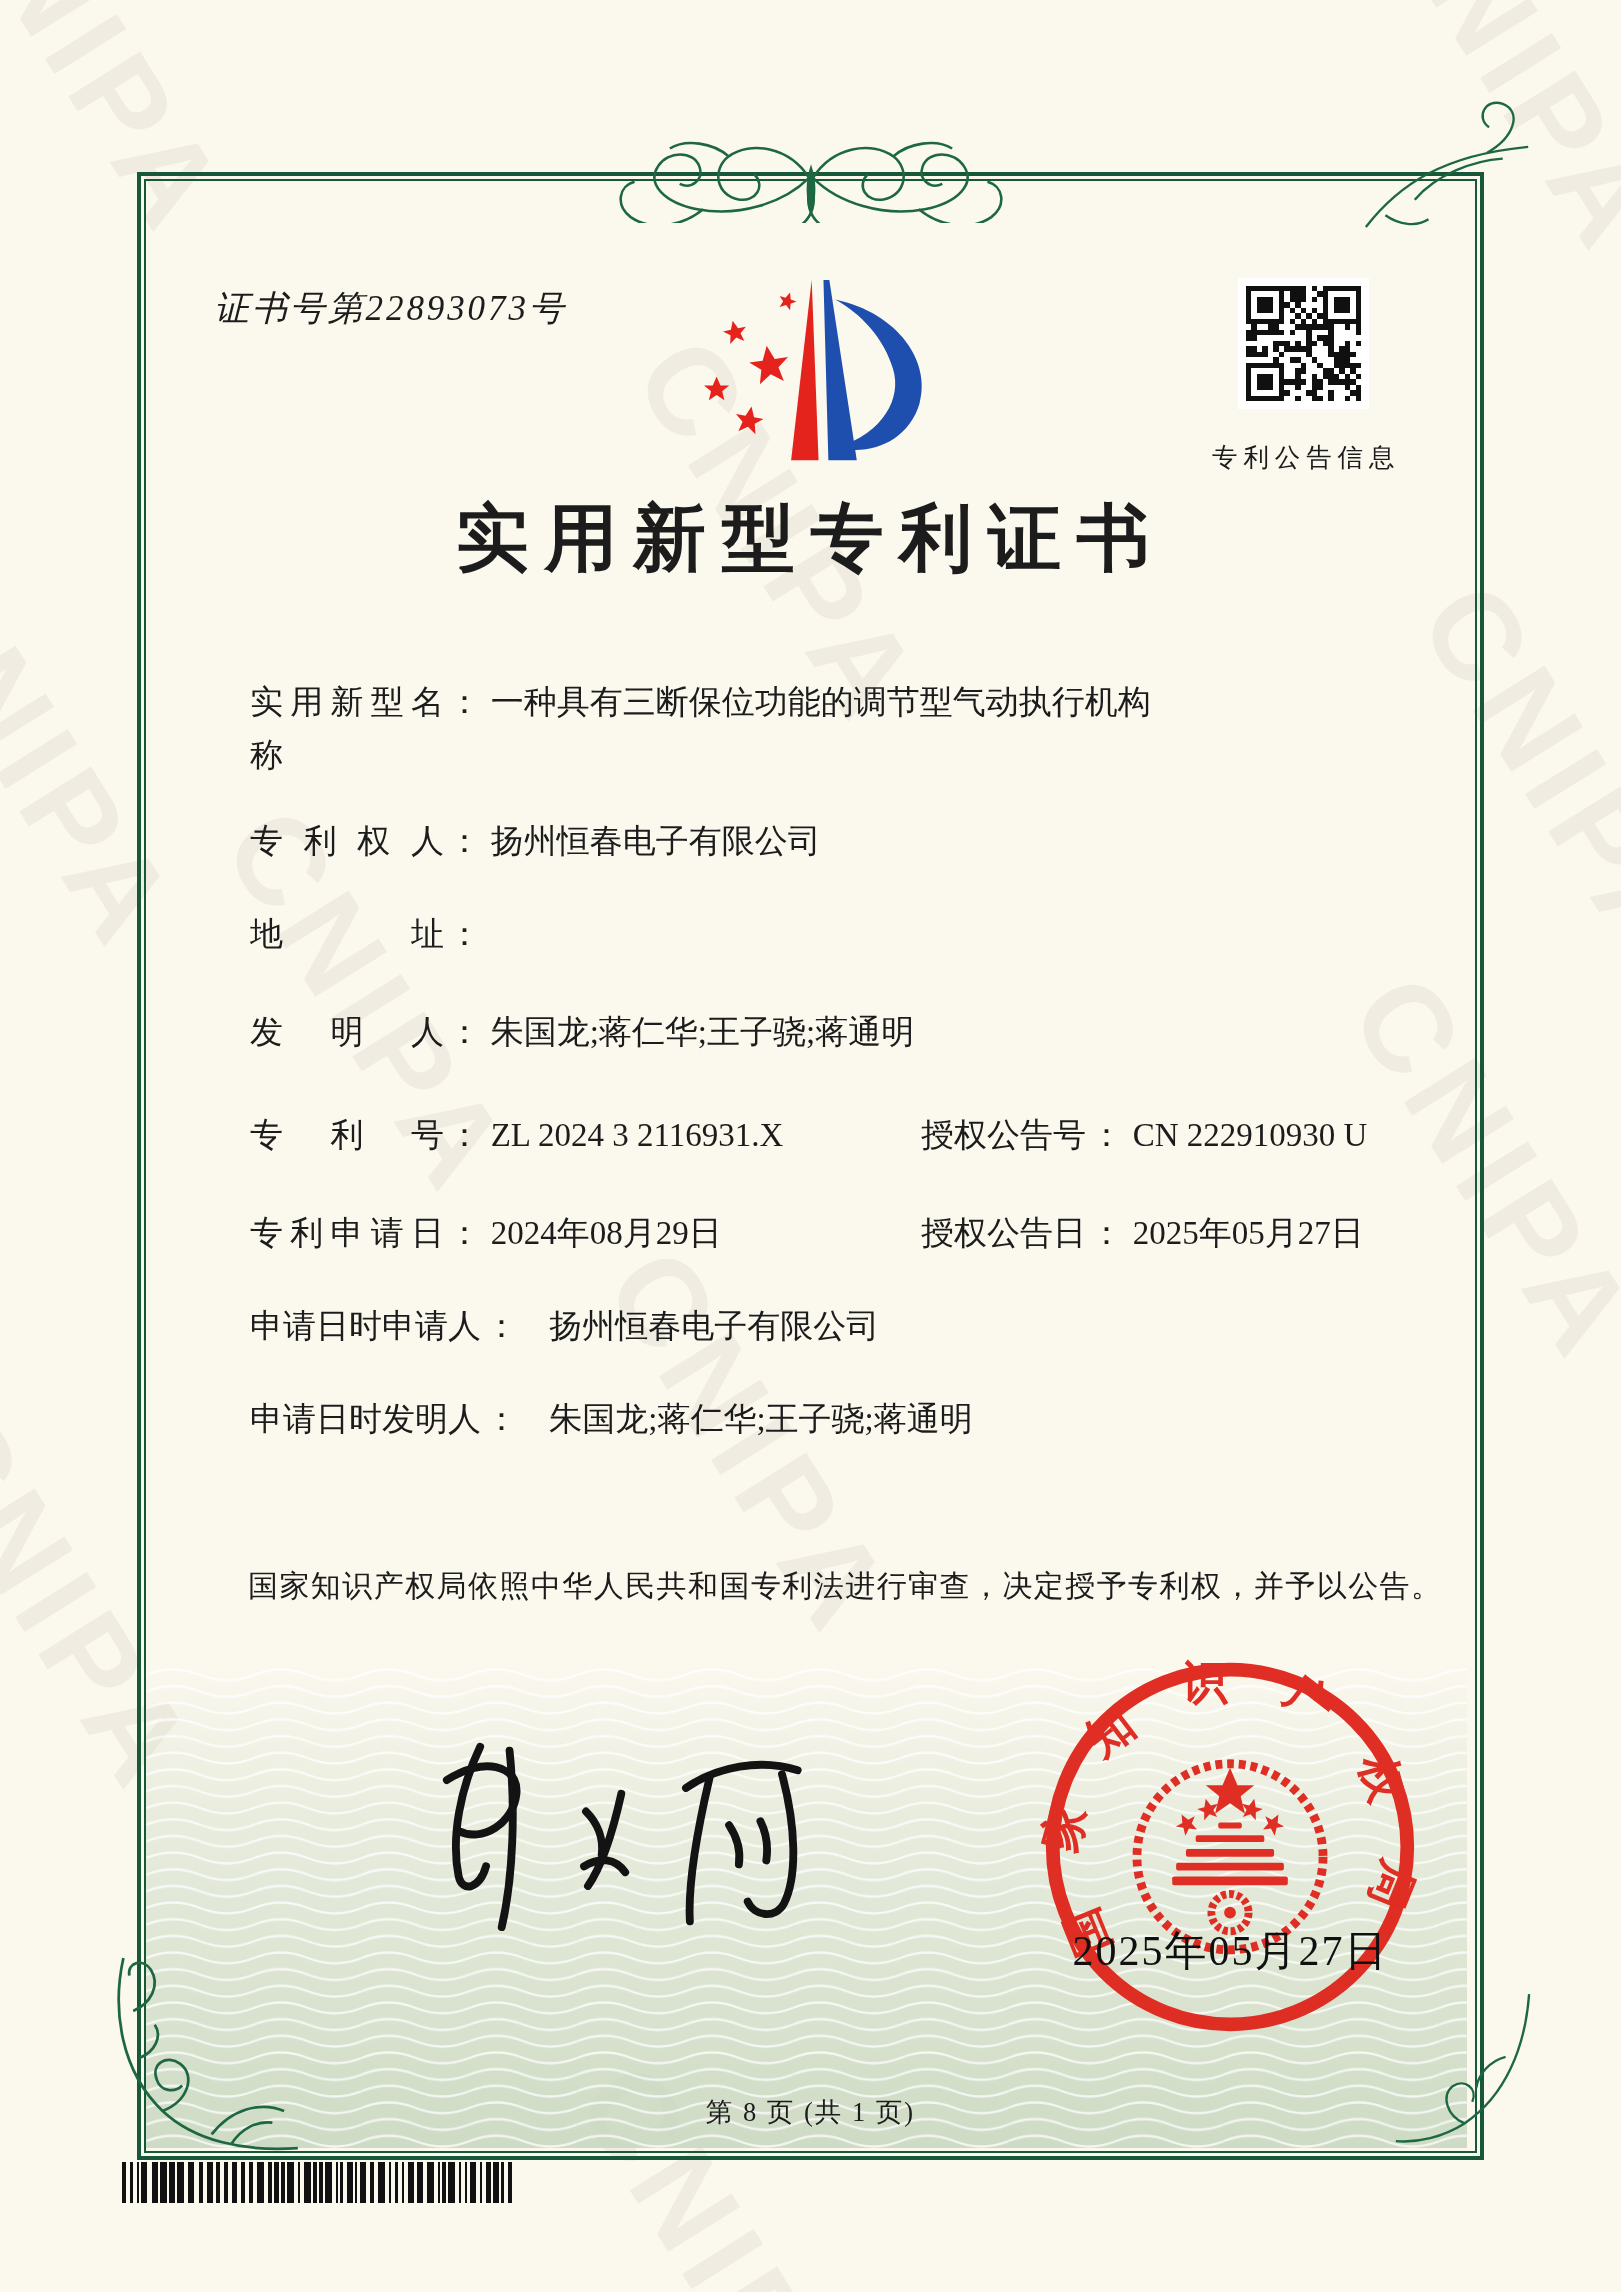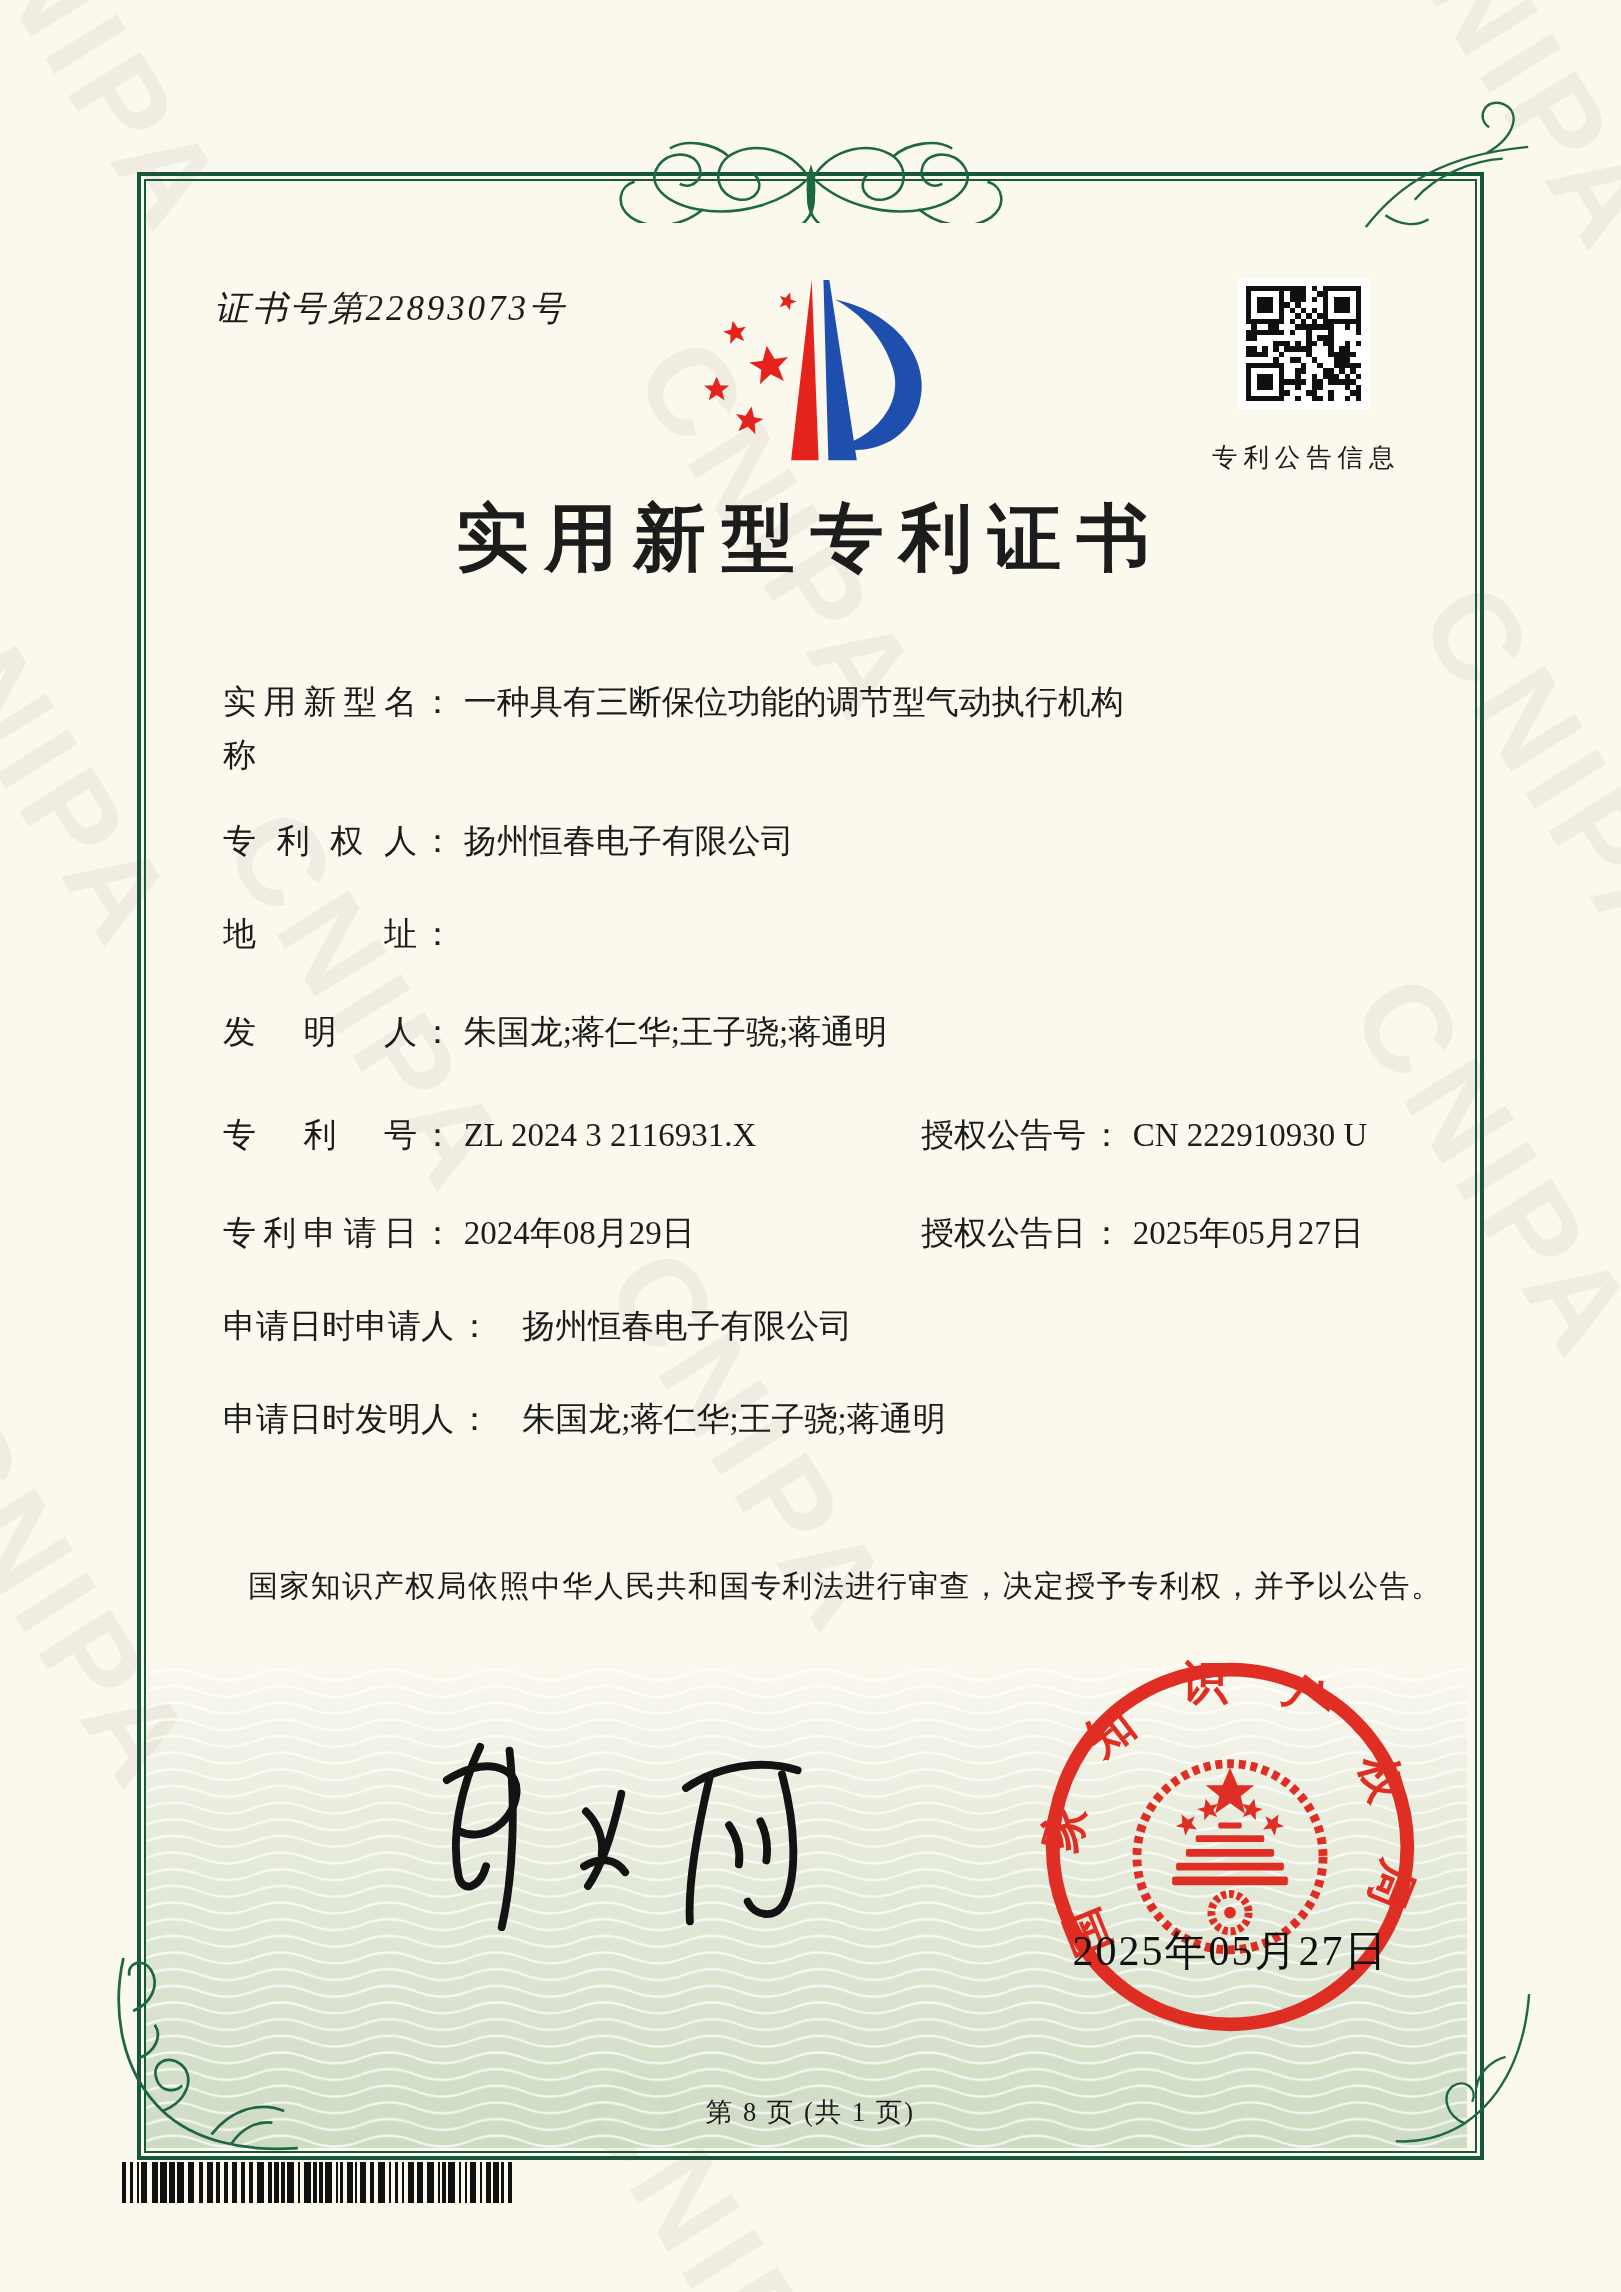--- a/index.html
+++ b/index.html
@@ -31,21 +31,21 @@
   .qr-wrap{position:absolute;left:1238px;top:278px;background:#ffffff;padding:7.8px;z-index:5;}
   .qr{display:grid;grid-template-columns:repeat(21,5.5px);grid-auto-rows:5.5px;}
   .qr i{display:block;}
   .qr i.b{background:#101010;}
   .qr-label{position:absolute;left:1212px;top:440px;width:196px;text-align:left;
             font-size:25.5px;letter-spacing:5.9px;z-index:5;}
   .title{position:absolute;left:0;right:0;top:490px;text-align:center;
          font-size:73px;font-weight:700;letter-spacing:15.7px;z-index:5;}
   
   .rows{position:absolute;left:223px;top:676px;width:1215px;z-index:5;font-size:33px;}
-  .row{position:absolute;display:flex;align-items:flex-start;line-height:1.6;}
+  .row{position:absolute;display:flex;align-items:flex-start;line-height:1.6;margin-left:27px;}
   .lab{width:194px;text-align:justify;text-align-last:justify;flex:none;}
   .lab.auto{width:auto;text-align:left;text-align-last:auto;}
   .colon{flex:none;margin:0 9.8px 0 3.9px;}
   .val{flex:none;}
   .val.wide{width:851px;flex:none;white-space:normal;}
   .rcol{position:absolute;left:698px;display:flex;align-items:flex-start;line-height:1.6;}
   
   .statement{position:absolute;left:188px;top:1558px;width:1253px;z-index:5;
              font-size:30px;line-height:1.84;}
   .statement .l1{text-indent:2em;text-align:justify;text-align-last:justify;}

